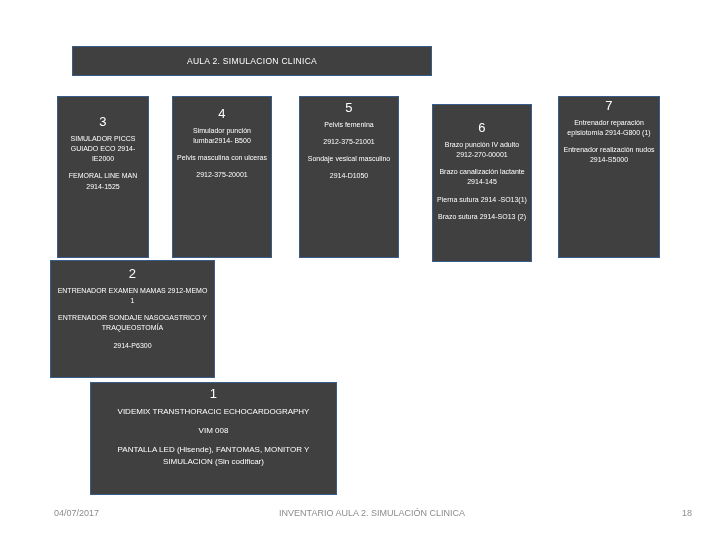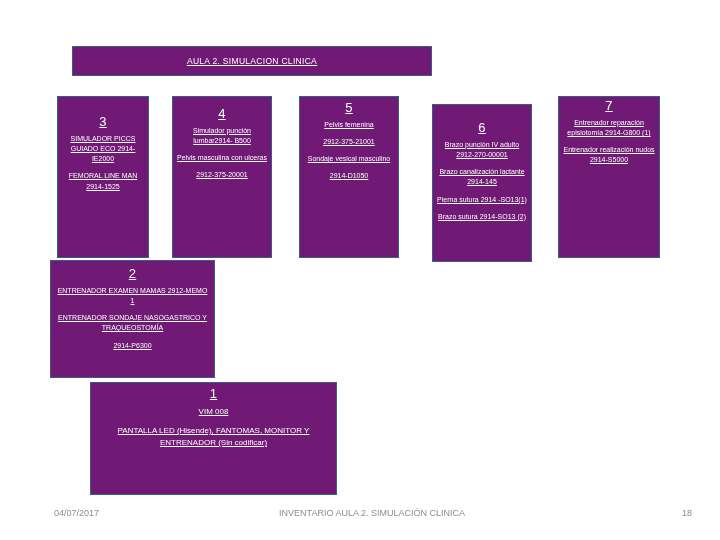--- a/index.html
+++ b/index.html
@@ -15,26 +15,25 @@
     position: relative;
   }
   #slide {
     position: absolute;
     left: 0; top: 0;
     width: 720px;
     height: 540px;
   }
   .box {
     position: absolute;
-    background: #701a75;
+    background: #404040;
     border: 1.5px solid #385d8a;
     box-sizing: border-box;
     color: #ffffff;
     text-align: center;
-    text-decoration: underline;
   }
   .box .bnum {
     font-size: 13px;
     line-height: 1.15;
     margin-top: 6px;
     margin-bottom: 4px;
     font-weight: normal;
     letter-spacing: 0.2px;
   }
   .box .bline {
@@ -171,22 +170,23 @@
 
   <div class="box" id="box-2">
     <div class="bnum">2</div>
     <div class="bline">ENTRENADOR  EXAMEN MAMAS 2912-MEMO 1</div>
     <div class="bline">ENTRENADOR SONDAJE NASOGASTRICO Y TRAQUEOSTOMÍA</div>
     <div class="bline">2914-P6300</div>
   </div>
 
   <div class="box" id="box-1">
     <div class="bnum">1</div>
+    <div class="bline">VIDEMIX TRANSTHORACIC ECHOCARDOGRAPHY</div>
     <div class="bline">VIM 008</div>
-    <div class="bline">PANTALLA LED (Hisende), FANTOMAS, MONITOR Y ENTRENADOR (Sin codificar)</div>
+    <div class="bline">PANTALLA LED (Hisende), FANTOMAS, MONITOR Y SIMULACION (Sin codificar)</div>
   </div>
 
   <div id="footer">
     <div class="f-date">04/07/2017</div>
     <div class="f-center">INVENTARIO AULA 2. SIMULACIÓN CLINICA</div>
     <div class="f-page">18</div>
   </div>
 
 </div>
 

